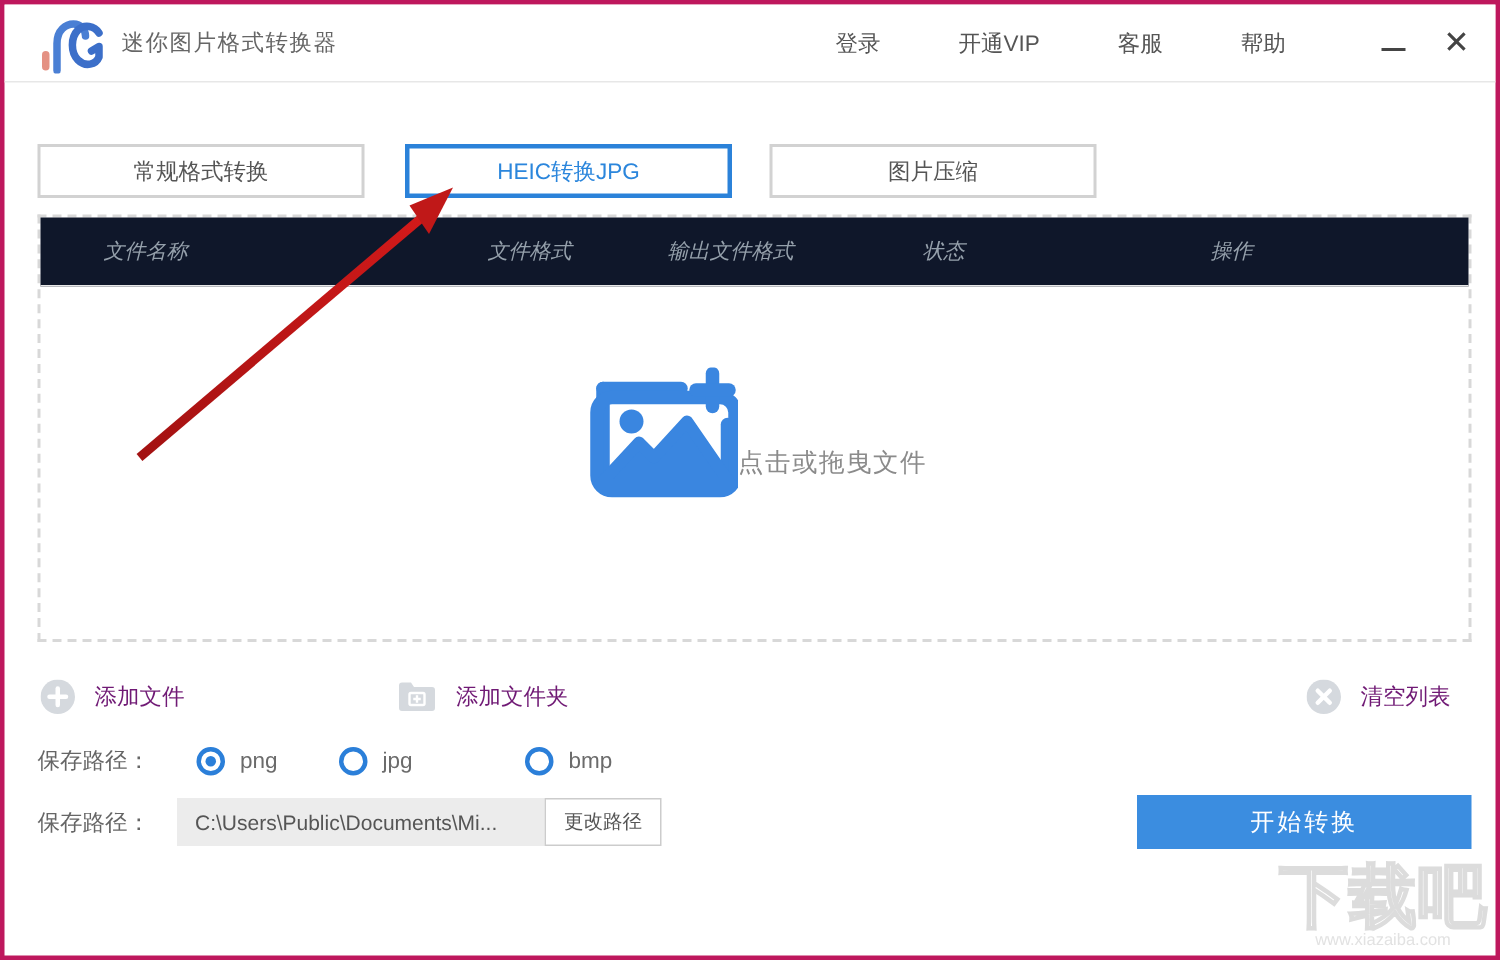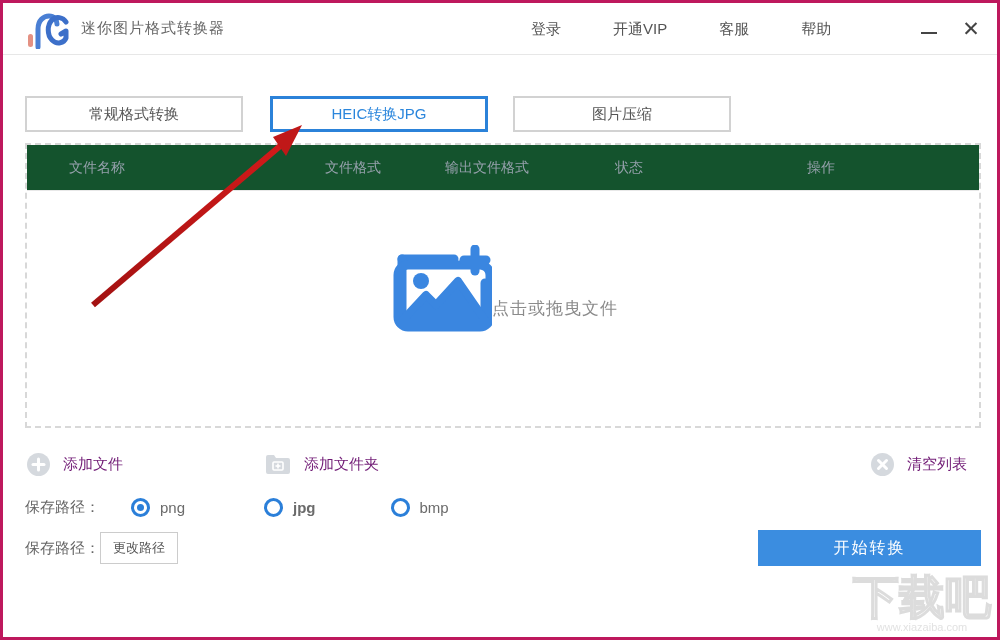--- a/index.html
+++ b/index.html
@@ -3,37 +3,37 @@
 <meta charset="utf-8">
 <style>
   * { margin:0; padding:0; box-sizing:border-box; }
   html,body { width:1000px; height:640px; background:#fff; font-family:"Liberation Sans","DejaVu Sans",sans-serif; overflow:hidden; }
   .window { position:relative; width:1000px; height:640px; background:#fff; border:3px solid #be185d; overflow:hidden; }
 
   
   .titlebar { position:absolute; top:0; left:0; right:0; height:52px; background:#fff; border-bottom:1px solid #e7e7e7; display:flex; align-items:center; }
   .logo { position:absolute; left:22px; top:8px; width:44px; height:38px; }
   .app-title { position:absolute; left:78px; top:16px; font-size:15px; color:#666; letter-spacing:1px; }
-  .menu { position:absolute; left:528px; top:0; height:52px; display:flex; align-items:center; }
+  .menu { position:absolute; left:554px; top:0; height:52px; display:flex; align-items:center; }
   .menu-item { font-size:15px; color:#555; margin-right:52px; cursor:pointer; white-space:nowrap; }
   .win-controls { position:absolute; right:16px; top:0; height:52px; display:flex; align-items:center; gap:22px; }
   .win-btn { width:20px; height:20px; display:flex; align-items:center; justify-content:center; color:#444; cursor:pointer; }
   .min-glyph { width:16px; height:2px; background:#444; display:block; margin-top:8px; }
   .close-glyph { font-size:21px; line-height:20px; color:#444; }
 
   
   .tabs { position:absolute; top:93px; left:22px; right:22px; height:36px; }
   .tab { position:absolute; top:0; height:36px; width:218px; background:#fff; border:2px solid #d2d2d2; display:flex; align-items:center; justify-content:center; font-size:15px; color:#555; cursor:pointer; }
   .tab.t0 { left:0; }
   .tab.t1 { left:245px; border-color:#2b82d9; color:#2b86dc; border-width:3px; }
   .tab.t2 { left:488px; }
 
   
   .dropzone { position:absolute; top:140px; left:22px; width:956px; height:285px; border:2px dashed #d8d8d8; background:#fff; }
-  .grid-header { position:absolute; top:0; left:0; right:0; height:46px; border-bottom:1px solid #e8e8e8; background:#14532d; }
+  .grid-header { position:absolute; top:0; left:0; right:0; height:46px; border-bottom:1px solid #e8e8e8; background:#0f172a;font-style:italic; }
   .col { position:absolute; top:14px; font-size:14px; color:#95a0ab; white-space:nowrap; }
   .col.c0 { left:42px; }
   .col.c1 { left:298px; }
   .col.c2 { left:418px; }
   .col.c3 { left:588px; }
   .col.c4 { left:780px; }
   .dz-center { position:absolute; top:46px; left:0; right:0; bottom:0; display:flex; flex-direction:row; align-items:center; justify-content:center; cursor:pointer; }
   .dz-icon { width:104px; height:96px; margin-bottom:32px; }
   .dz-hint { font-size:17px; color:#8b8b8b; letter-spacing:1px; }
 
@@ -43,21 +43,21 @@
   .action .lbl { font-size:15px; color:#701a75; }
   .a-file { left:24px; }
   .a-folder { left:262px; }
   .a-clear { left:868px; }
 
   
   .row-format { position:absolute; top:492px; left:22px; height:24px; display:flex; align-items:center; }
   .fld-label { font-size:15px; color:#666; }
   .radio-opt { display:flex; align-items:center; cursor:pointer; }
   .radio-opt.r0 { margin-left:31px; }
-  .radio-opt.r1 { margin-left:79px;font-weight:bold; }
+  .radio-opt.r1 { margin-left:41px; }
   .radio-opt.r2 { margin-left:75px; }
   .radio { width:19px; height:19px; border-radius:50%; border:3px solid #2b7fd9; background:#fff; margin-right:10px; position:relative; }
   .radio.sel::after { content:""; position:absolute; left:3px; top:3px; width:7px; height:7px; border-radius:50%; background:#2b7fd9; }
   .radio-lbl { font-size:15px; color:#6b6b6b; }
 
   
   .row-path { position:absolute; top:529px; left:22px; height:32px; display:flex; align-items:center; }
   .path-box { margin-left:18px; width:245px; height:32px; background:#ececec; display:flex; align-items:center; padding-left:12px; font-size:14px; color:#555; white-space:nowrap; overflow:hidden; }
   .path-btn { width:78px; height:32px; background:#fff; border:1px solid #ccc; display:flex; align-items:center; justify-content:center; font-size:13px; color:#555; cursor:pointer; }
   .convert-btn { position:absolute; top:527px; left:755px; width:223px; height:36px; background:#3b8de0; color:#fff; font-size:16px; display:flex; align-items:center; justify-content:center; letter-spacing:2px; cursor:pointer; }
@@ -173,20 +173,21 @@
       <span class="radio-lbl">jpg</span>
     </span>
     <span class="radio-opt r2">
       <span class="radio"></span>
       <span class="radio-lbl">bmp</span>
     </span>
   </div>
 
   <div class="row-path">
     <span class="fld-label">保存路径：</span>
+    <div class="path-box">C:\Users\Public\Documents\Mi...</div>
     <div class="path-btn">更改路径</div>
   </div>
 
   <div class="convert-btn">开始转换</div>
 
 
   <div class="watermark">
     <div class="wm-title">下载吧</div>
     <div class="wm-url">www.xiazaiba.com</div>
   </div>

